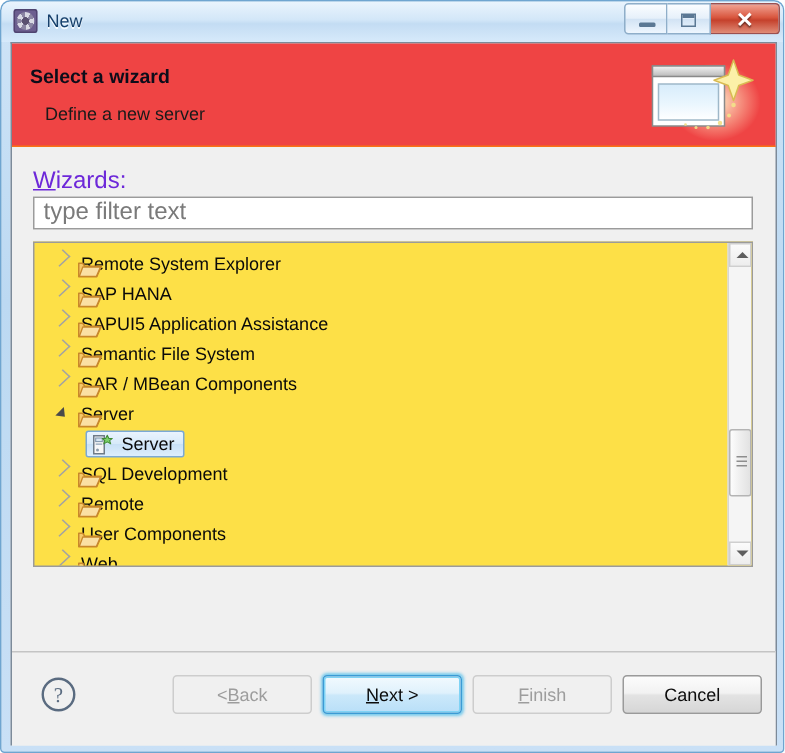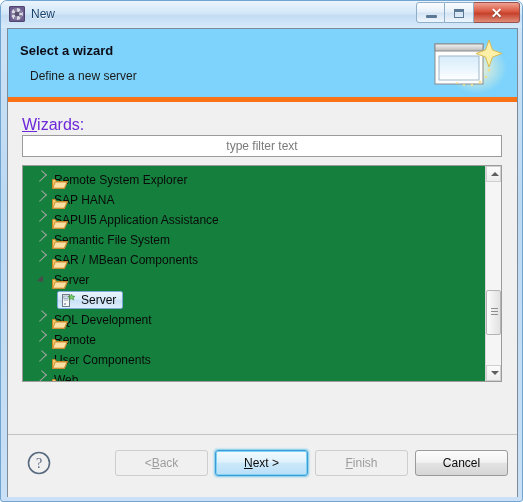--- a/index.html
+++ b/index.html
@@ -126,22 +126,22 @@
     box-sizing: border-box;
     background: #f0f0f0;
     border: 1px solid #7c8a99;
     border-bottom: none;
   }
 
   
   #header {
     position: relative;
     height: 68px;
-    background: #7dd3fc;
-    border-bottom: 5px solid #f97316;
+    background: #ef4444;
+    border-bottom: 1px solid #f97316;
     overflow: hidden;
   }
   #header-title {
     position: absolute;
     left: 12px; top: 14px;
     font-size: 13px;
     font-weight: bold;
     color: #0d0d1a;
   }
   #header-sub {
@@ -171,35 +171,34 @@
 
   #filter {
     position: absolute;
     left: 14px; top: 33px;
     width: 480px;
     height: 22px;
     box-sizing: border-box;
     background: #ffffff;
     border: 1px solid #9b9b9b;
     font-family: "Liberation Sans", sans-serif;
-    font-size: 12px;
+    font-size: 16px;
     color: #7a7a7a;
     padding: 0 6px;
     outline: none;
-    text-align: center;
   }
   #filter::placeholder { color: #7a7a7a; opacity: 1; }
 
   #tree-box {
     position: absolute;
     left: 14px; top: 63px;
     width: 480px;
     height: 217px;
     box-sizing: border-box;
-    background: #15803d;
+    background: #fde047;
     border: 1px solid #9b9b9b;
     overflow: hidden;
   }
   #tree-list {
     position: absolute;
     left: 0; top: 4px;
     width: 464px;
   }
   .tree-row {
     position: relative;

